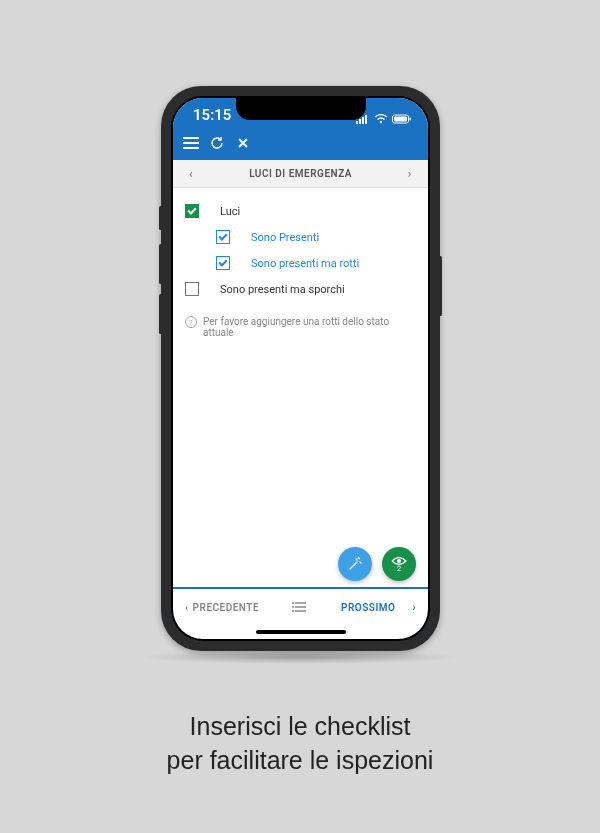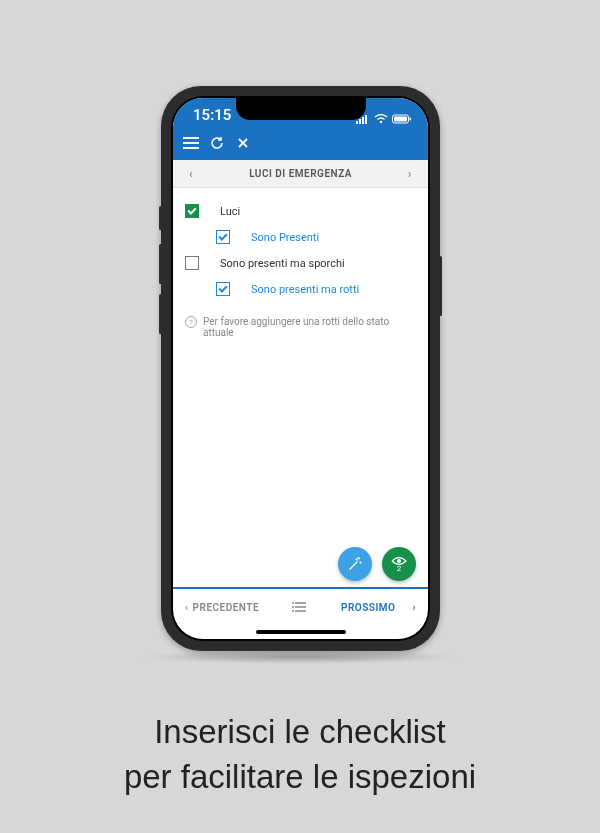--- a/index.html
+++ b/index.html
@@ -177,21 +177,21 @@
     top: 650px;
     width: 320px;
     height: 14px;
     background: radial-gradient(ellipse at center, rgba(0,0,0,0.25) 0%, rgba(0,0,0,0) 70%);
   }
   .caption {
     position: absolute;
     left: 0; right: 0;
     top: 710px;
     text-align: center;
-    font-size: 33px;
+    font-size: 25px;
     color: #222;
     line-height: 1.35;
     font-family: "Segoe UI", Arial, sans-serif;
   }
   .side-btn {
     position: absolute;
     background: #2a2c2e;
     border-radius: 2px;
   }
   .side-btn.l1 { left: -2px; top: 120px; width: 3px; height: 24px; }
@@ -275,30 +275,30 @@
         </div>
 
         <div class="check-row row-blue">
           <span class="cbox blue-border">
               <span class="tick blue"></span>
             </span>
           <span>Sono Presenti</span>
         </div>
 
 
-        <div class="check-row row-dark">
-          <span class="cbox"></span>
-          <span>Sono presenti ma sporchi</span>
-        </div>
-
         <div class="check-row row-blue">
           <span class="cbox blue-border">
               <span class="tick blue"></span>
             </span>
           <span>Sono presenti ma rotti</span>
+        </div>
+
+        <div class="check-row row-dark">
+          <span class="cbox"></span>
+          <span>Sono presenti ma sporchi</span>
         </div>
 
         <div class="hint-row">
           <span class="hint-icon">?</span>
           <span>Per favore aggiungere una rotti dello stato attuale</span>
         </div>
 
         <div class="fab-area">
           <div class="fab blue">
             <svg width="16" height="16" viewBox="0 0 16 16">

